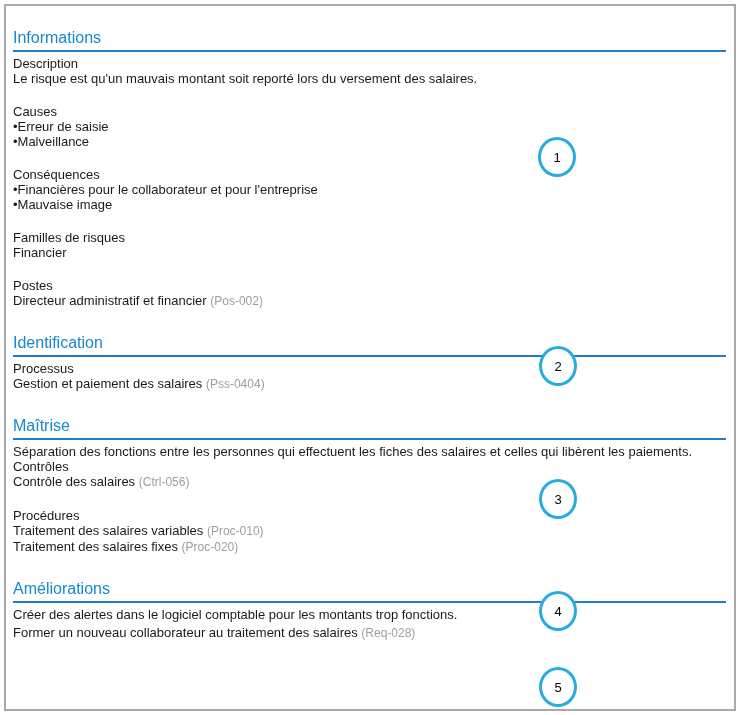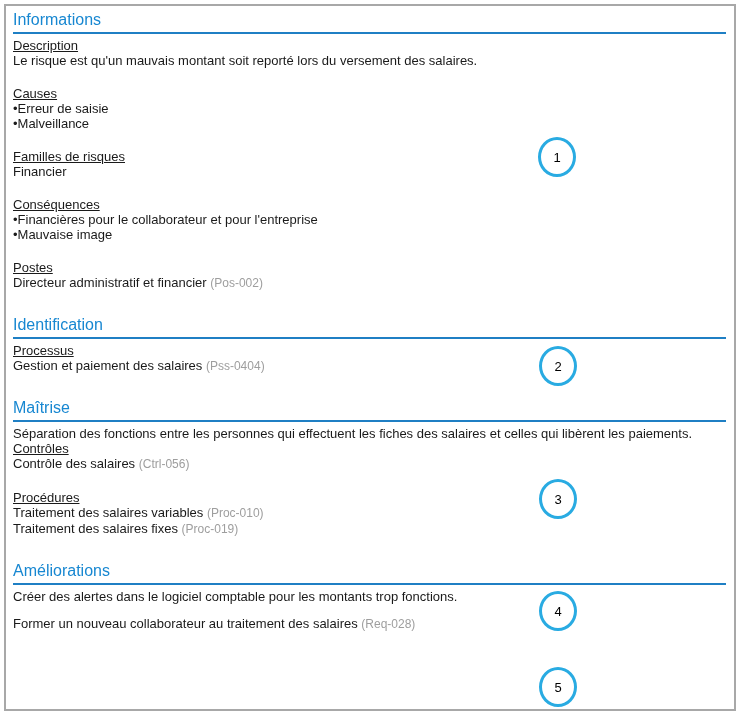--- a/index.html
+++ b/index.html
@@ -22,42 +22,41 @@
   }
   .content { padding: 4px 8px 0 7px; }
 
   .section { margin-top: 24px; }
   .section:first-child { margin-top: 0; }
 
   .section-title {
     font-size: 16px;
     font-weight: 400;
     color: #1787d1;
-    margin: 0 0 4px 0;
+    margin: 18px 0 4px 0;
     padding-bottom: 3px;
     border-bottom: 2px solid #1f7fc4;
     line-height: 19px;
   }
 
   .group { margin-top: 18px; }
   .group.first { margin-top: 4px; }
   .group.tight { margin-top: 0; }
 
   .label {
     font-size: 13px;
     line-height: 15px;
-    text-decoration: underline;
     color: #1a1a1a;
   }
   .line {
     font-size: 13px;
     line-height: 15px;
     color: #1a1a1a;
   }
-  .line.spaced { margin-top: 11px; }
+  .line.spaced { margin-top: 2px; }
   .bullet::before { content: "\2022 "; }
   .ref {
     color: #9e9e9e;
     font-size: 12px;
   }
 
   .callout {
     position: absolute;
     width: 38px;
     height: 40px;
@@ -93,28 +92,28 @@
           <div class="line">Le risque est qu'un mauvais montant soit reporté lors du versement des salaires.</div>
         </div>
 
         <div class="group">
           <div class="label">Causes</div>
           <div class="line bullet">Erreur de saisie</div>
           <div class="line bullet">Malveillance</div>
         </div>
 
         <div class="group">
-          <div class="label">Familles de risques</div>
-          <div class="line">Financier</div>
+          <div class="label">Conséquences</div>
+          <div class="line bullet">Financières pour le collaborateur et pour l'entreprise</div>
+          <div class="line bullet">Mauvaise image</div>
         </div>
 
         <div class="group">
-          <div class="label">Conséquences</div>
-          <div class="line bullet">Financières pour le collaborateur et pour l'entreprise</div>
-          <div class="line bullet">Mauvaise image</div>
+          <div class="label">Familles de risques</div>
+          <div class="line">Financier</div>
         </div>
 
         <div class="group">
           <div class="label">Postes</div>
           <div class="line"><span>Directeur administratif et financier</span> <span class="ref">(Pos-002)</span></div>
         </div>
       </div>
 
       <div class="section">
         <h2 class="section-title">Identification</h2>
@@ -133,21 +132,21 @@
         </div>
 
         <div class="group tight">
           <div class="label">Contrôles</div>
           <div class="line"><span>Contrôle des salaires</span> <span class="ref">(Ctrl-056)</span></div>
         </div>
 
         <div class="group">
           <div class="label">Procédures</div>
           <div class="line"><span>Traitement des salaires variables</span> <span class="ref">(Proc-010)</span></div>
-          <div class="line"><span>Traitement des salaires fixes</span> <span class="ref">(Proc-019)</span></div>
+          <div class="line"><span>Traitement des salaires fixes</span> <span class="ref">(Proc-020)</span></div>
         </div>
       </div>
 
       <div class="section">
         <h2 class="section-title">Améliorations</h2>
 
         <div class="group first">
           <div class="line"><span>Créer des alertes dans le logiciel comptable pour les montants trop fonctions.</span> <span class="ref"></span></div>
           <div class="line spaced"><span>Former un nouveau collaborateur au traitement des salaires</span> <span class="ref">(Req-028)</span></div>
         </div>

